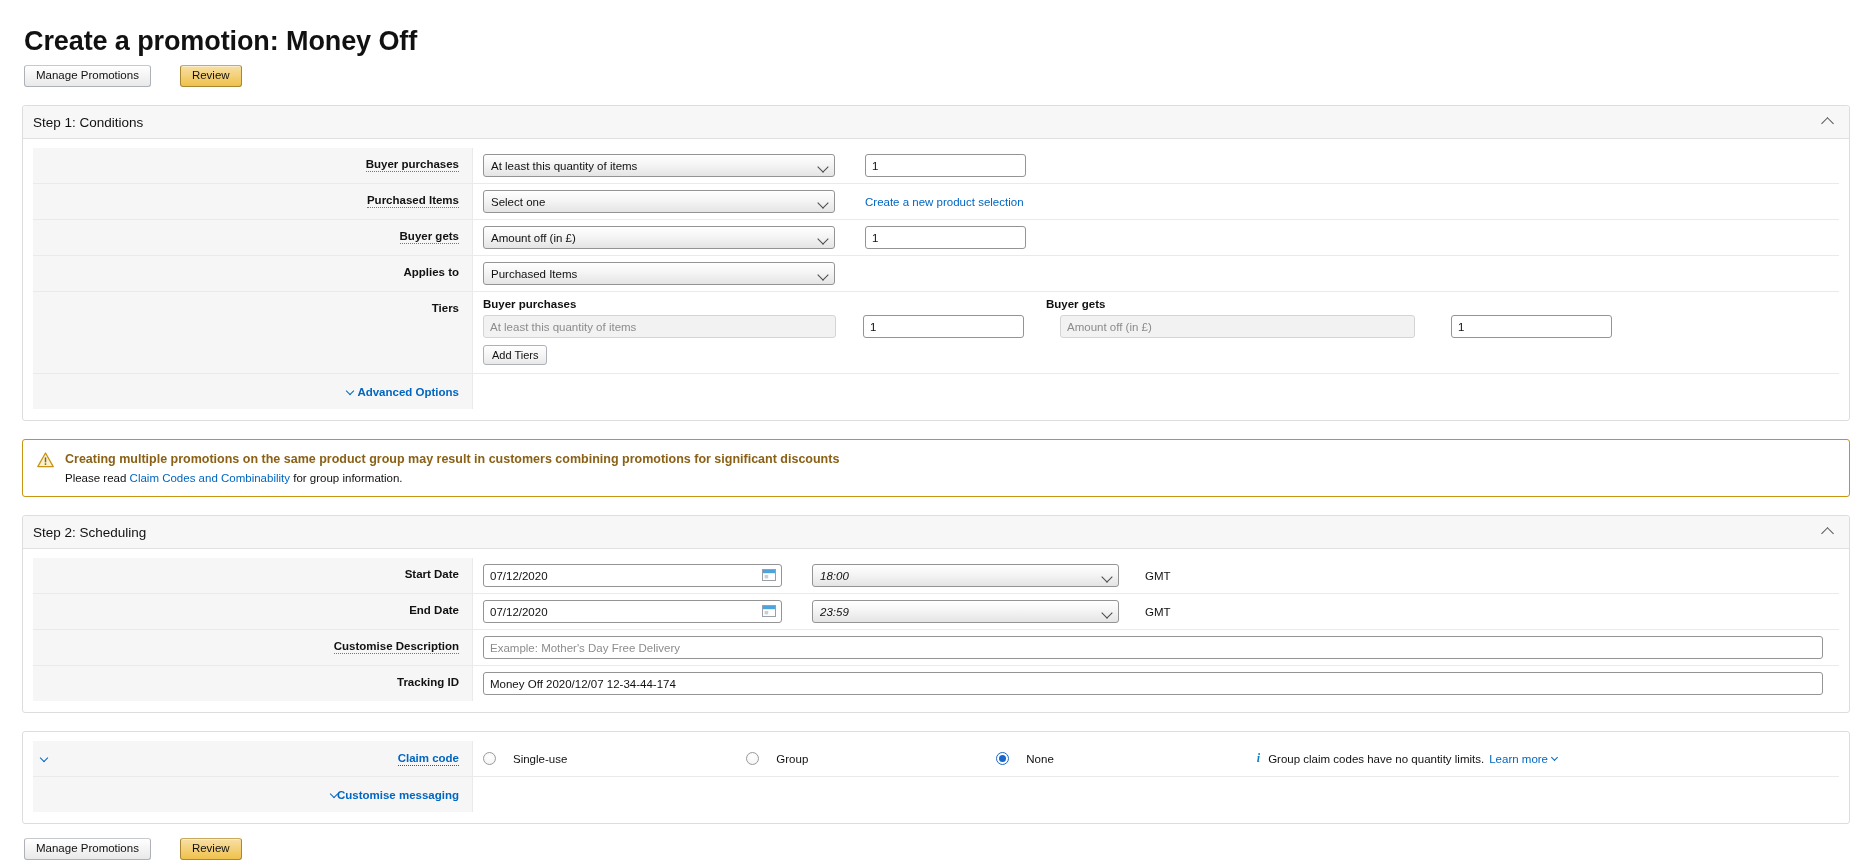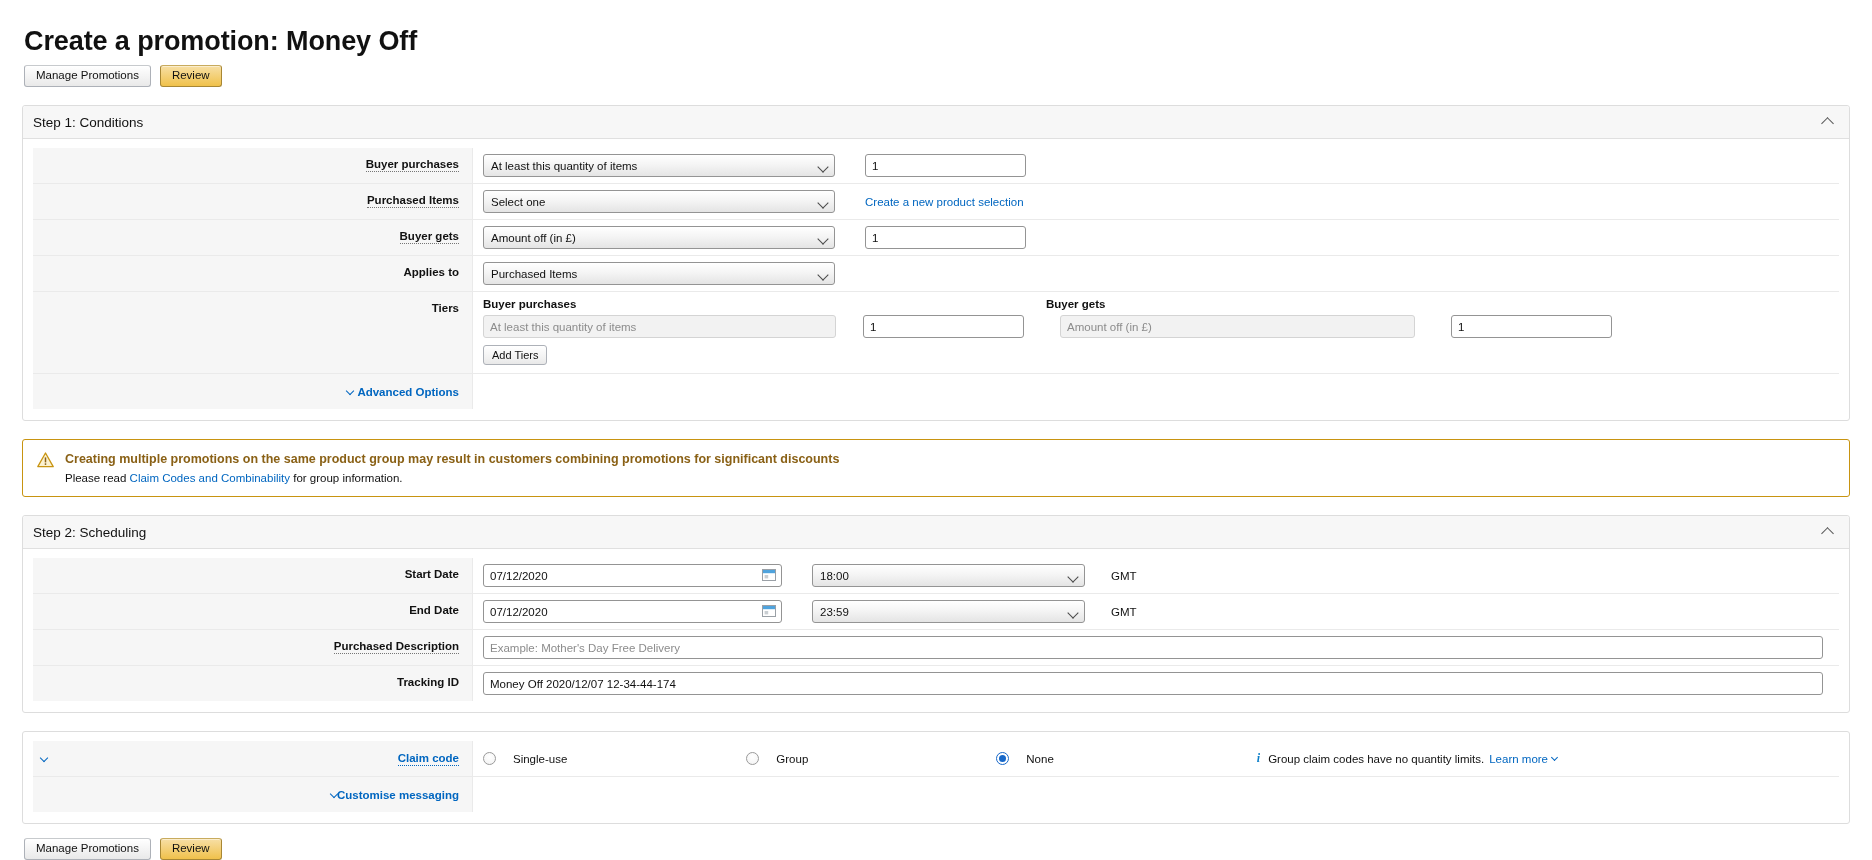--- a/index.html
+++ b/index.html
@@ -40,20 +40,21 @@
     border-top-color: #c7cacd;
     color: #111;
     box-shadow: 0 1px 0 rgba(255,255,255,.6) inset;
   }
   .btn-primary {
     background: linear-gradient(to bottom, #f7dfa5 0%, #f0c14b 100%);
     border: 1px solid #a88734;
     border-top-color: #c8ab5e;
     color: #111;
     box-shadow: 0 1px 0 rgba(255,255,255,.45) inset;
+    margin-left: 20px;
   }
 
   
   .section {
     border: 1px solid #ddd;
     border-radius: 3px;
     margin-top: 18px;
     background: #fff;
   }
   .section-header {
@@ -211,21 +212,21 @@
   .warn-title { font-size: 12.5px; font-weight: bold; color: #8a6116; line-height: 16px; }
   .warn-sub { font-size: 11.5px; color: #111; margin-top: 5px; }
 
   
   .datefield { position: relative; display:inline-block; }
   .datefield .inp { width: 299px; padding-right: 26px; }
   .cal-icon {
     position: absolute; right: 6px; top: 4px;
     width: 14px; height: 14px; cursor: pointer;
   }
-  .w-time { width: 273px; }
+  .w-time { width: 307px; font-style: italic; }
   .gmt { font-size: 11.5px; color: #111; margin-left: 26px; }
   .w-wide { width: 1340px; }
 
   
   .radio-opt { display: flex; align-items: center; gap: 17px; cursor: pointer; justify-content: space-between; }
   .radio {
     width: 13px; height: 13px; border-radius: 50%;
     border: 1px solid #9a9a9a;
     background: radial-gradient(circle at 50% 35%, #ffffff, #f2f2f2);
     display: inline-block; position: relative;
@@ -429,21 +430,21 @@
             <select class="sel w-time">
               <option>23:59</option>
             </select>
           </span>
           <span class="gmt">GMT</span>
         </div>
       </div>
 
       <div class="frow">
         <div class="flabel">
-          <span class="tip">Purchased Description</span>
+          <span class="tip">Customise Description</span>
         </div>
         <div class="fctl">
           <input class="inp w-wide" placeholder="Example: Mother's Day Free Delivery" style="">
         </div>
       </div>
 
       <div class="frow">
         <div class="flabel">
           <span>Tracking ID</span>
         </div>

